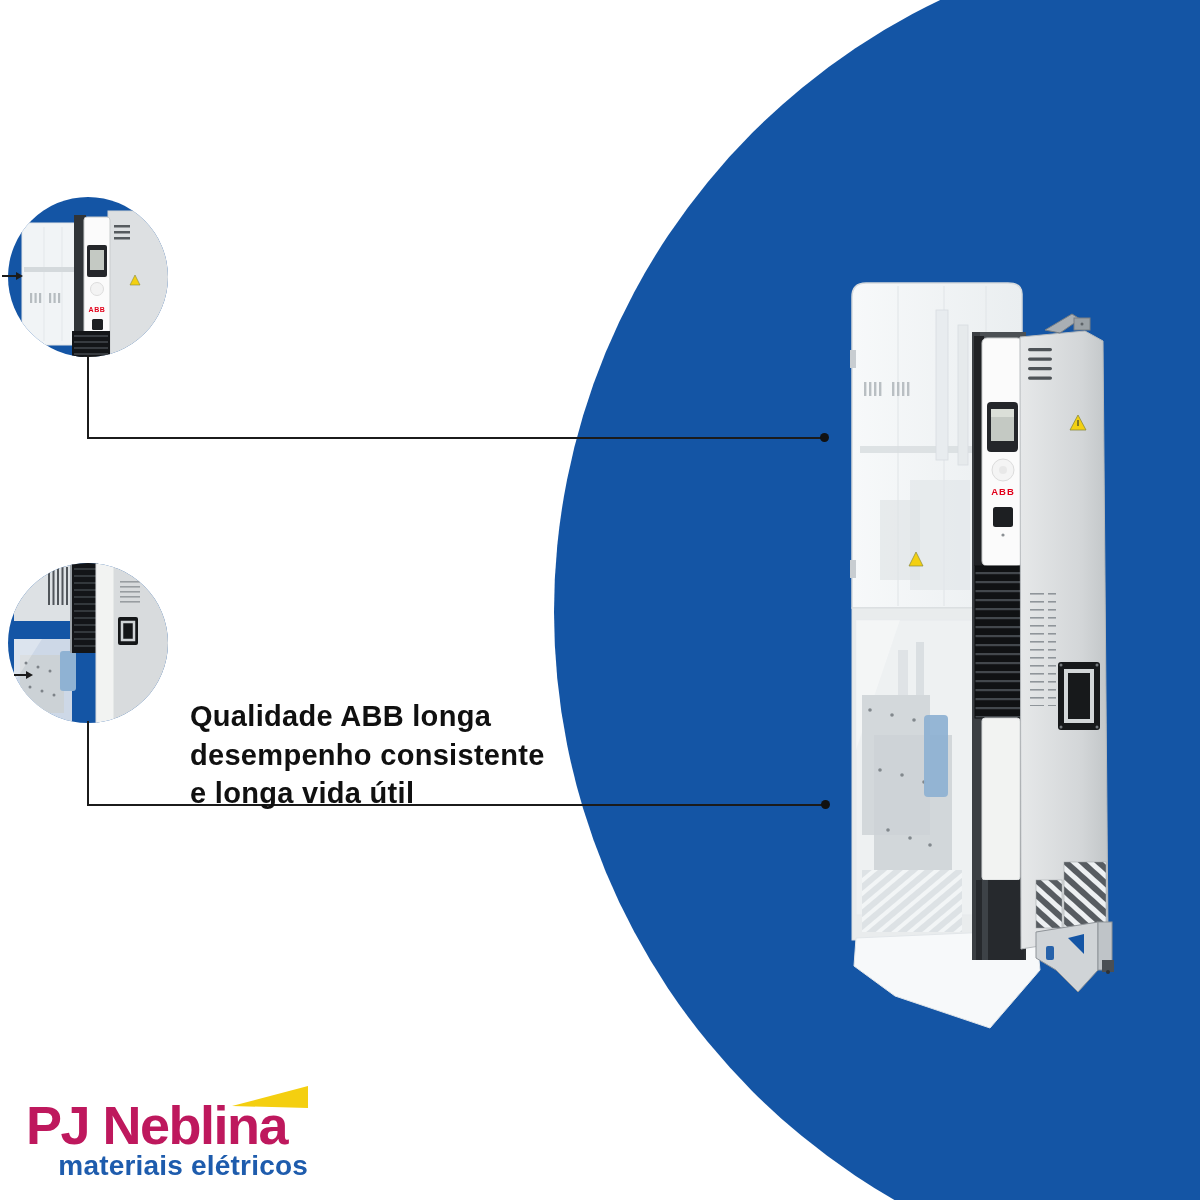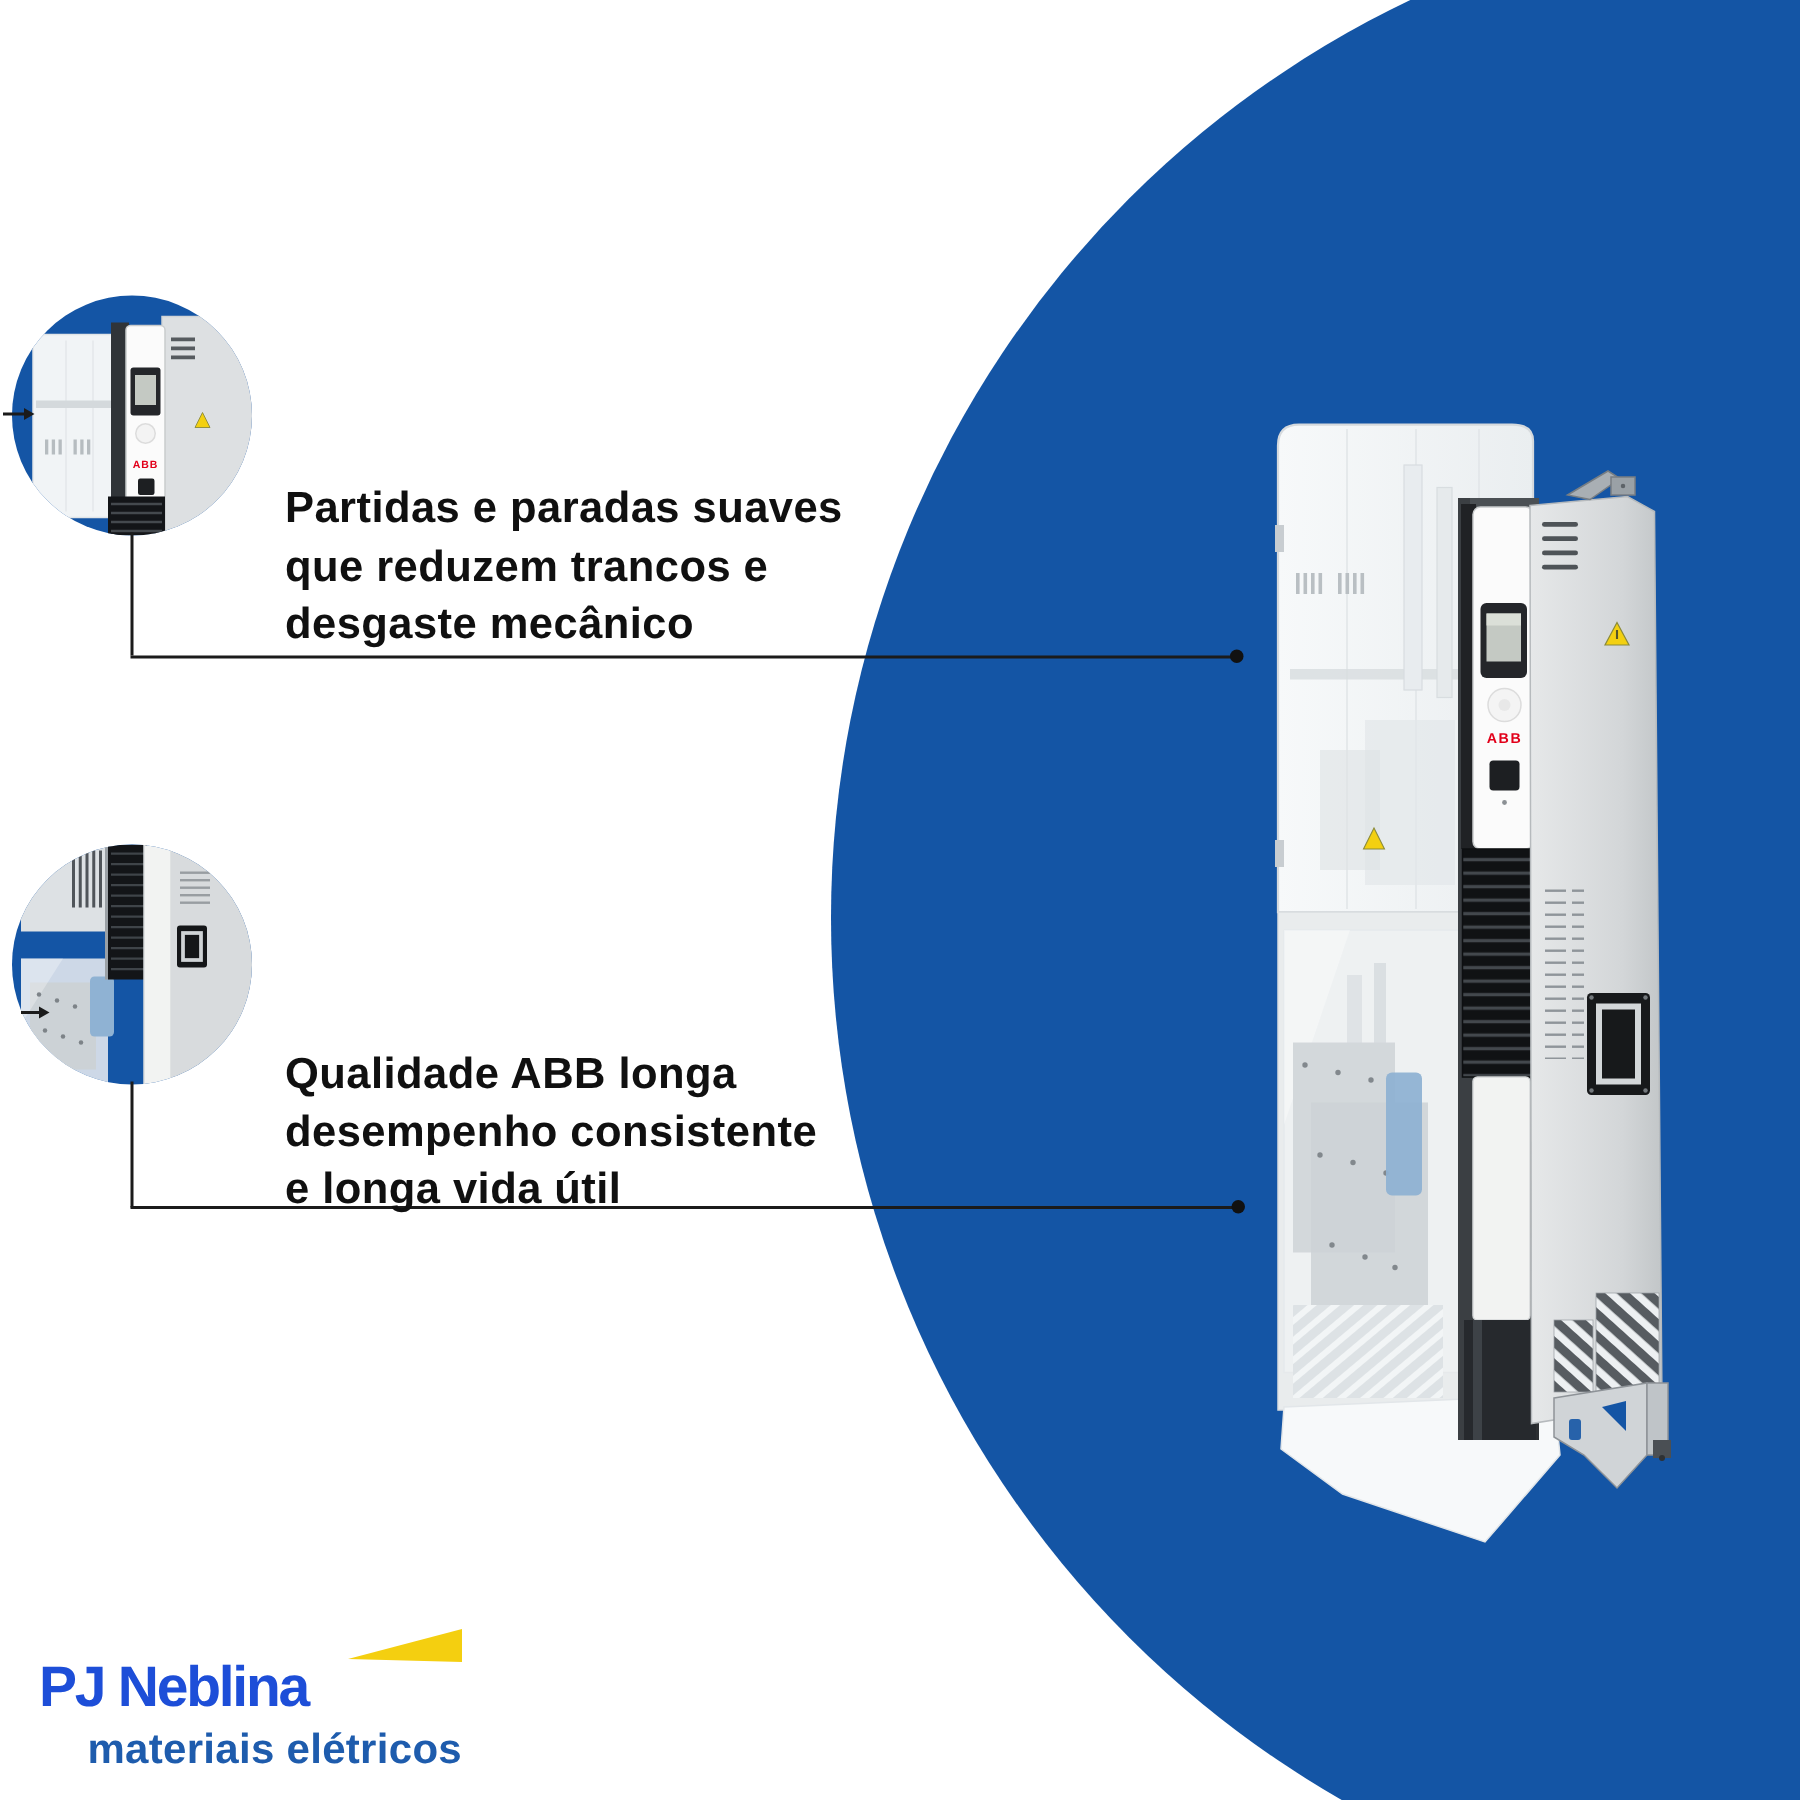--- a/index.html
+++ b/index.html
@@ -43,22 +43,22 @@
     position:absolute;left:190px;color:#101010;font-weight:700;
     font-size:29px;line-height:38.5px;letter-spacing:0.3px;white-space:nowrap;
   }
   .feature span{display:block;}
   .feature-1{top:320px;}
   .feature-2{top:697px;}
   
   .logo{position:absolute;left:26px;top:1084px;width:282px;}
   .logo-wedge{position:absolute;left:206px;top:2px;width:76px;height:23px;}
   .logo-name{
-    position:absolute;left:0;top:14px;width:282px;color:#1d4ed8;font-weight:700;
-    font-size:38px;letter-spacing:-1.5px;line-height:54px;white-space:nowrap;
+    position:absolute;left:0;top:14px;width:282px;color:#be185d;font-weight:700;
+    font-size:54px;letter-spacing:-1.5px;line-height:54px;white-space:nowrap;
   }
   .logo-tagline{
     position:absolute;left:0;top:66px;width:282px;text-align:right;color:#1E5CAD;
     font-weight:700;font-size:28px;letter-spacing:0.2px;
   }
 </style>
 </head>
 <body>
 
 <div class="canvas">
@@ -315,25 +315,20 @@
   <div class="dot dot1"></div>
   <div class="cline v2"></div>
   <div class="cline h2"></div>
   <div class="dot dot2"></div>
 
   <div class="arrow-line a1-line"></div>
   <div class="arrow-head a1-head"></div>
   <div class="arrow-line a2-line"></div>
   <div class="arrow-head a2-head"></div>
 
-  <div class="feature feature-1">
-    <span>Partidas e paradas suaves</span>
-    <span>que reduzem trancos e</span>
-    <span>desgaste mecânico</span>
-  </div>
   <div class="feature feature-2">
     <span>Qualidade ABB longa</span>
     <span>desempenho consistente</span>
     <span>e longa vida útil</span>
   </div>
 
   <div class="logo">
     <svg class="logo-wedge" viewBox="0 0 76 23">
       <polygon points="0,20 76,0 76,22" fill="#F4CF10"></polygon>
     </svg>

